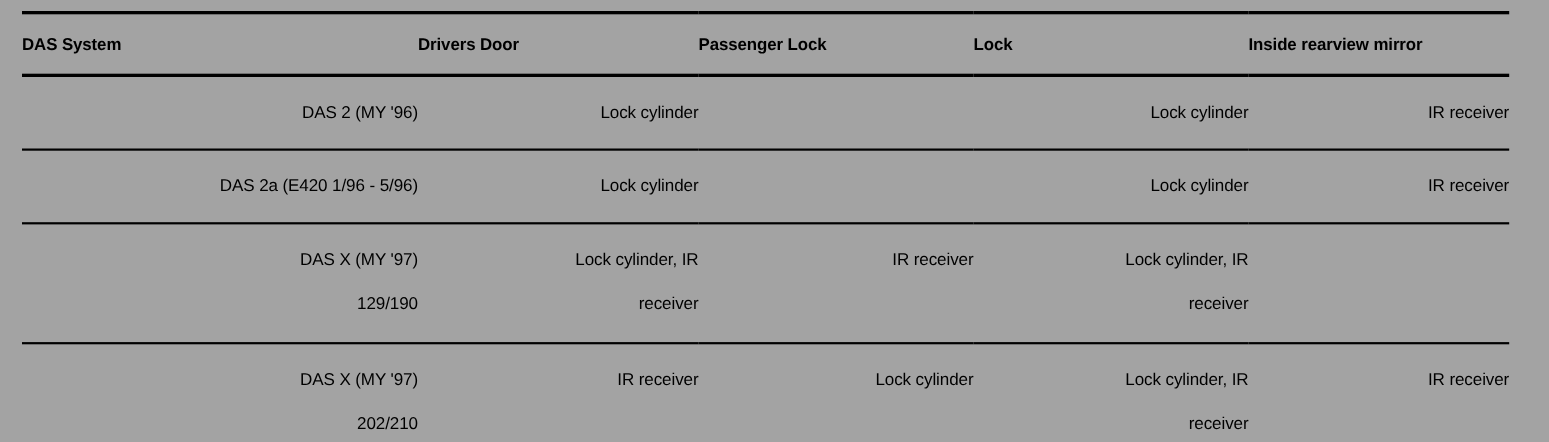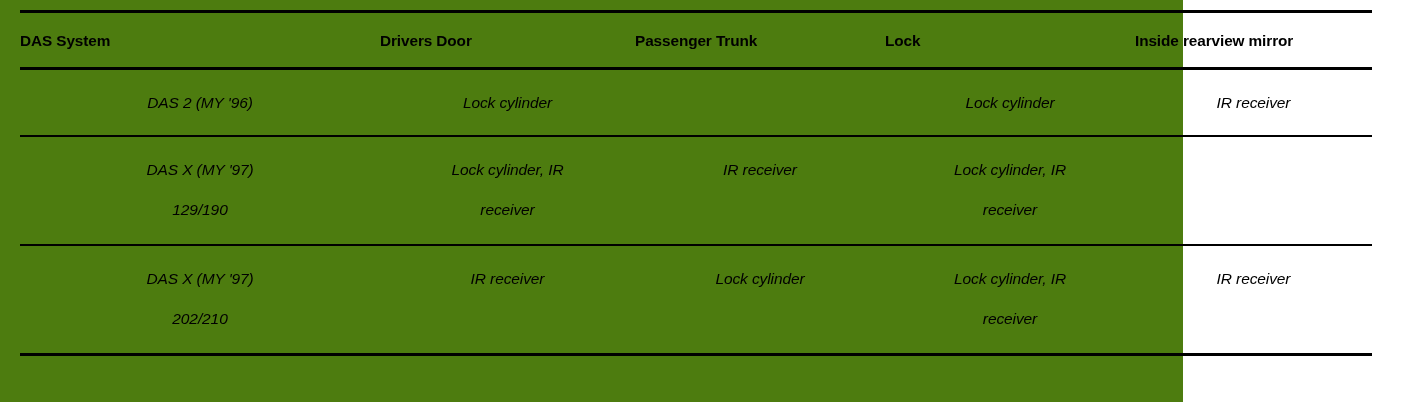--- a/index.html
+++ b/index.html
@@ -10,23 +10,23 @@
   body {
     width: 1408px;
     height: 402px;
     font-family: "Liberation Sans", sans-serif;
     color: #000000;
     overflow: hidden;
   }
 
   .page {
     position: relative;
-    width: 1183px;
+    width: 1408px;
     height: 402px;
-    background: #4d7c0f;
+    background: #a3a3a3;
   }
 
   .table-wrap {
     position: absolute;
     left: 20px;
     top: 10px;
     width: 1352px;
   }
 
   table.das-table {
@@ -57,29 +57,28 @@
     font-weight: bold;
     font-size: 15.5px;
     line-height: 19px;
     letter-spacing: -0.1px;
     padding: 18px 0 17px 0;
     border-bottom: 3px solid #000000;
     white-space: nowrap;
   }
 
   tbody td {
-    text-align: center;
+    text-align: right;
     vertical-align: top;
     font-weight: normal;
     font-size: 15.5px;
     line-height: 40px;
     letter-spacing: -0.1px;
     padding: 13px 0 12px 0;
     border-bottom: 2.5px solid #000000;
-    font-style: italic;
   }
 
   tbody tr.tall td {
     padding: 13px 0 14px 0;
   }
 
   td .cell-line {
     display: block;
     white-space: nowrap;
   }
@@ -118,21 +117,21 @@
           <th></th>
         </tr>
         <tr class="head-row">
           <th>
             <span class="scan-text">DAS System</span>
           </th>
           <th>
             <span class="scan-text">Drivers Door</span>
           </th>
           <th>
-            <span class="scan-text">Passenger Trunk</span>
+            <span class="scan-text">Passenger Lock</span>
           </th>
           <th>
             <span class="scan-text">Lock</span>
           </th>
           <th>
             <span class="scan-text">Inside rearview mirror</span>
           </th>
         </tr>
       </thead>
 
@@ -149,20 +148,37 @@
             <span class="cell-line"></span>
           </td>
           <td>
             <span class="cell-line">Lock cylinder</span>
           </td>
           <td>
             <span class="cell-line">IR receiver</span>
           </td>
         </tr>
 
+        <tr>
+          <td>
+            <span class="cell-line">DAS 2a (E420 1/96 - 5/96)</span>
+          </td>
+          <td>
+            <span class="cell-line">Lock cylinder</span>
+          </td>
+          <td>
+            <span class="cell-line"></span>
+          </td>
+          <td>
+            <span class="cell-line">Lock cylinder</span>
+          </td>
+          <td>
+            <span class="cell-line">IR receiver</span>
+          </td>
+        </tr>
 
         <tr class="tall">
           <td>
             <span class="cell-line">DAS X (MY '97)</span>
             <span class="cell-line">129/190</span>
           </td>
           <td>
             <span class="cell-line">Lock cylinder, IR</span>
             <span class="cell-line">receiver</span>
           </td>

